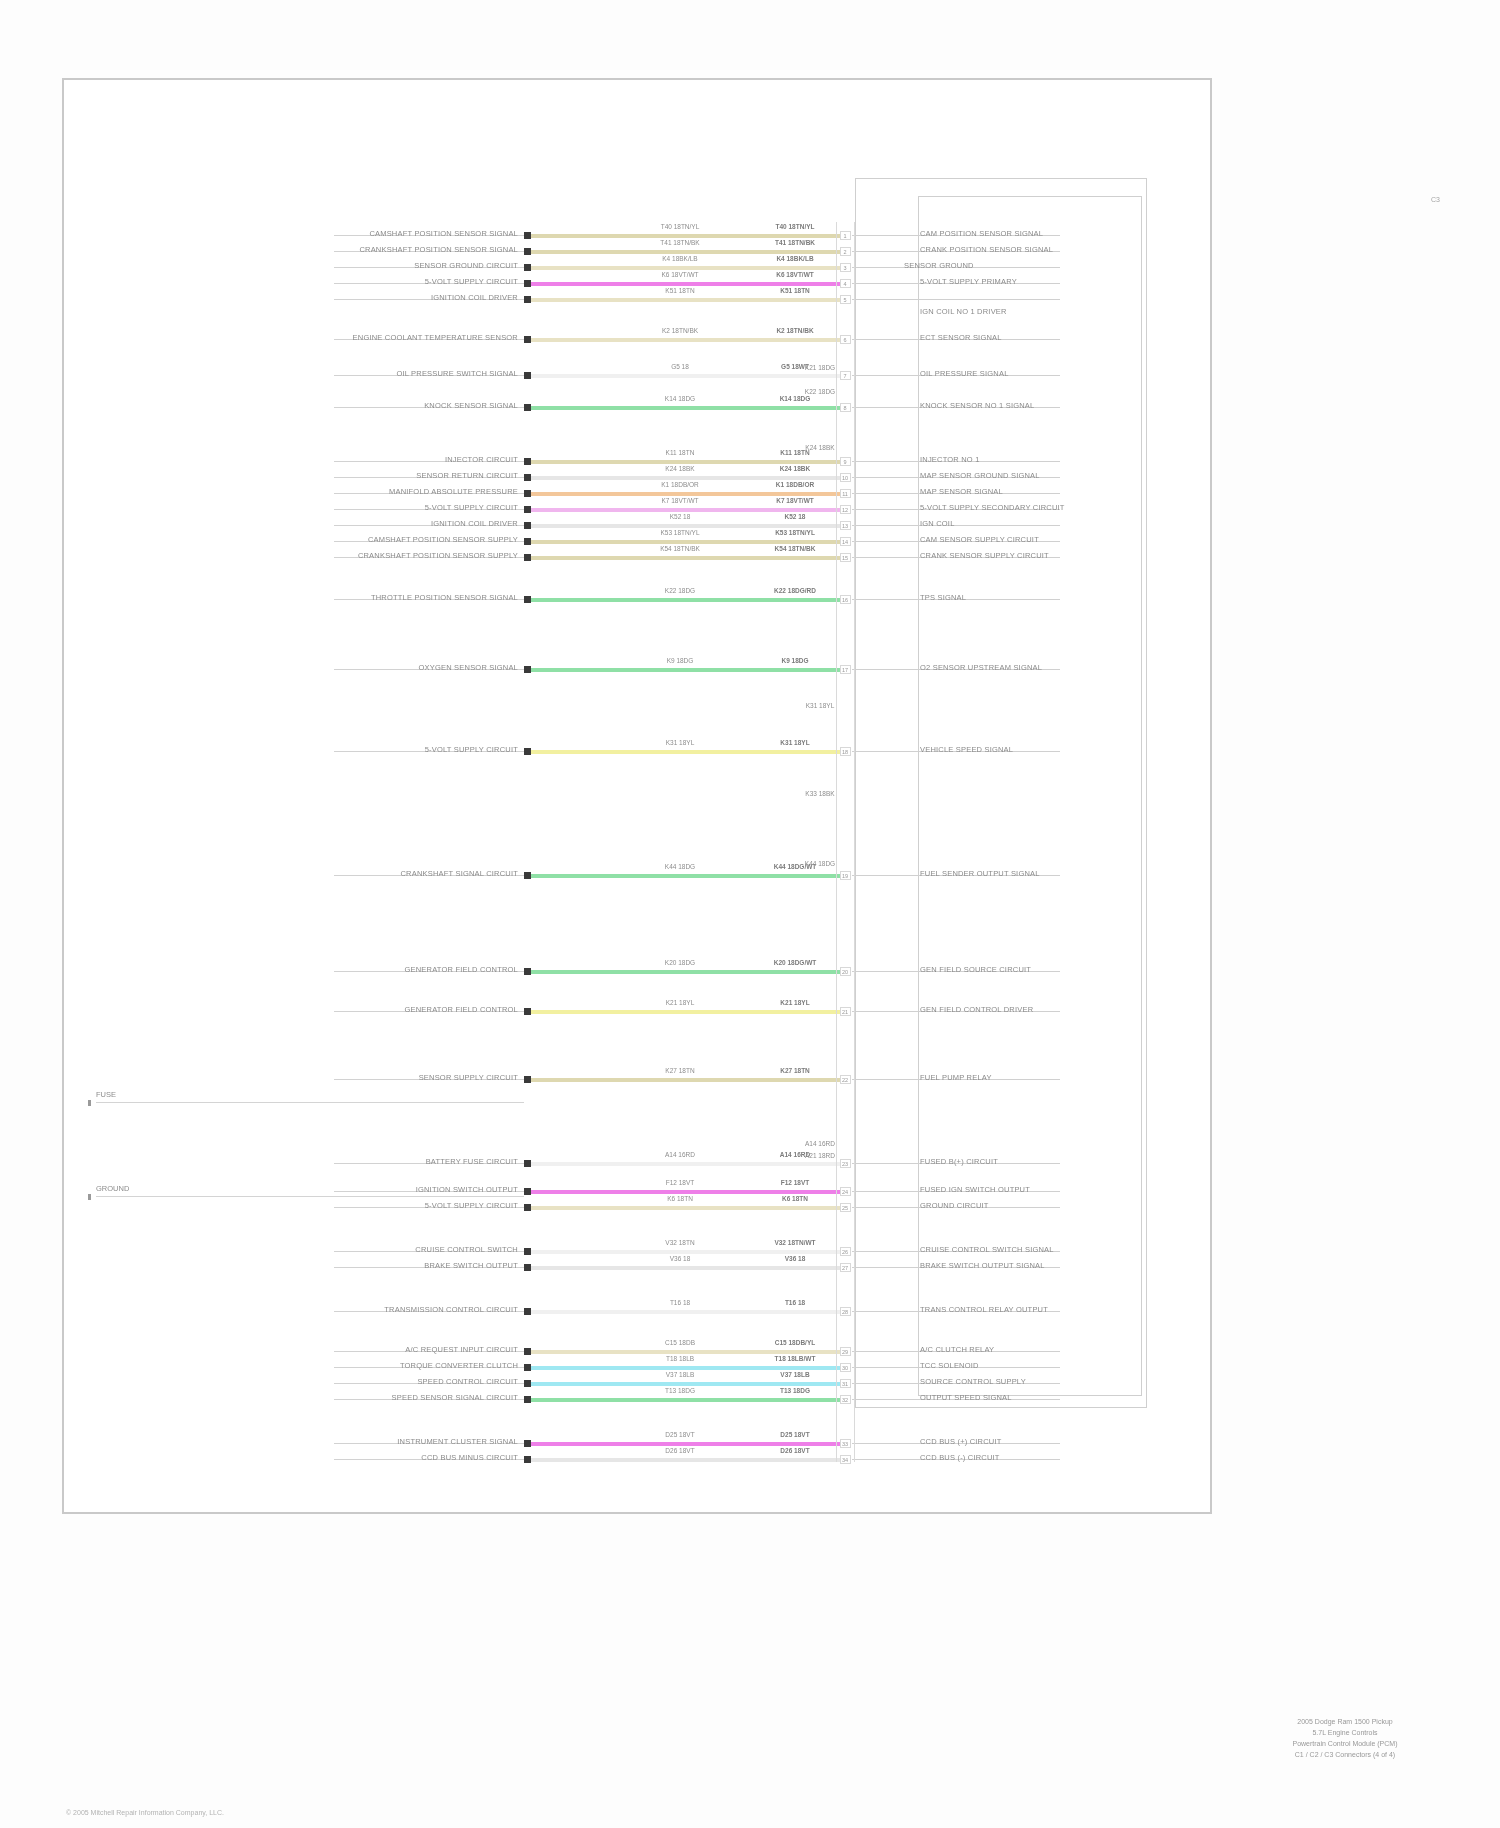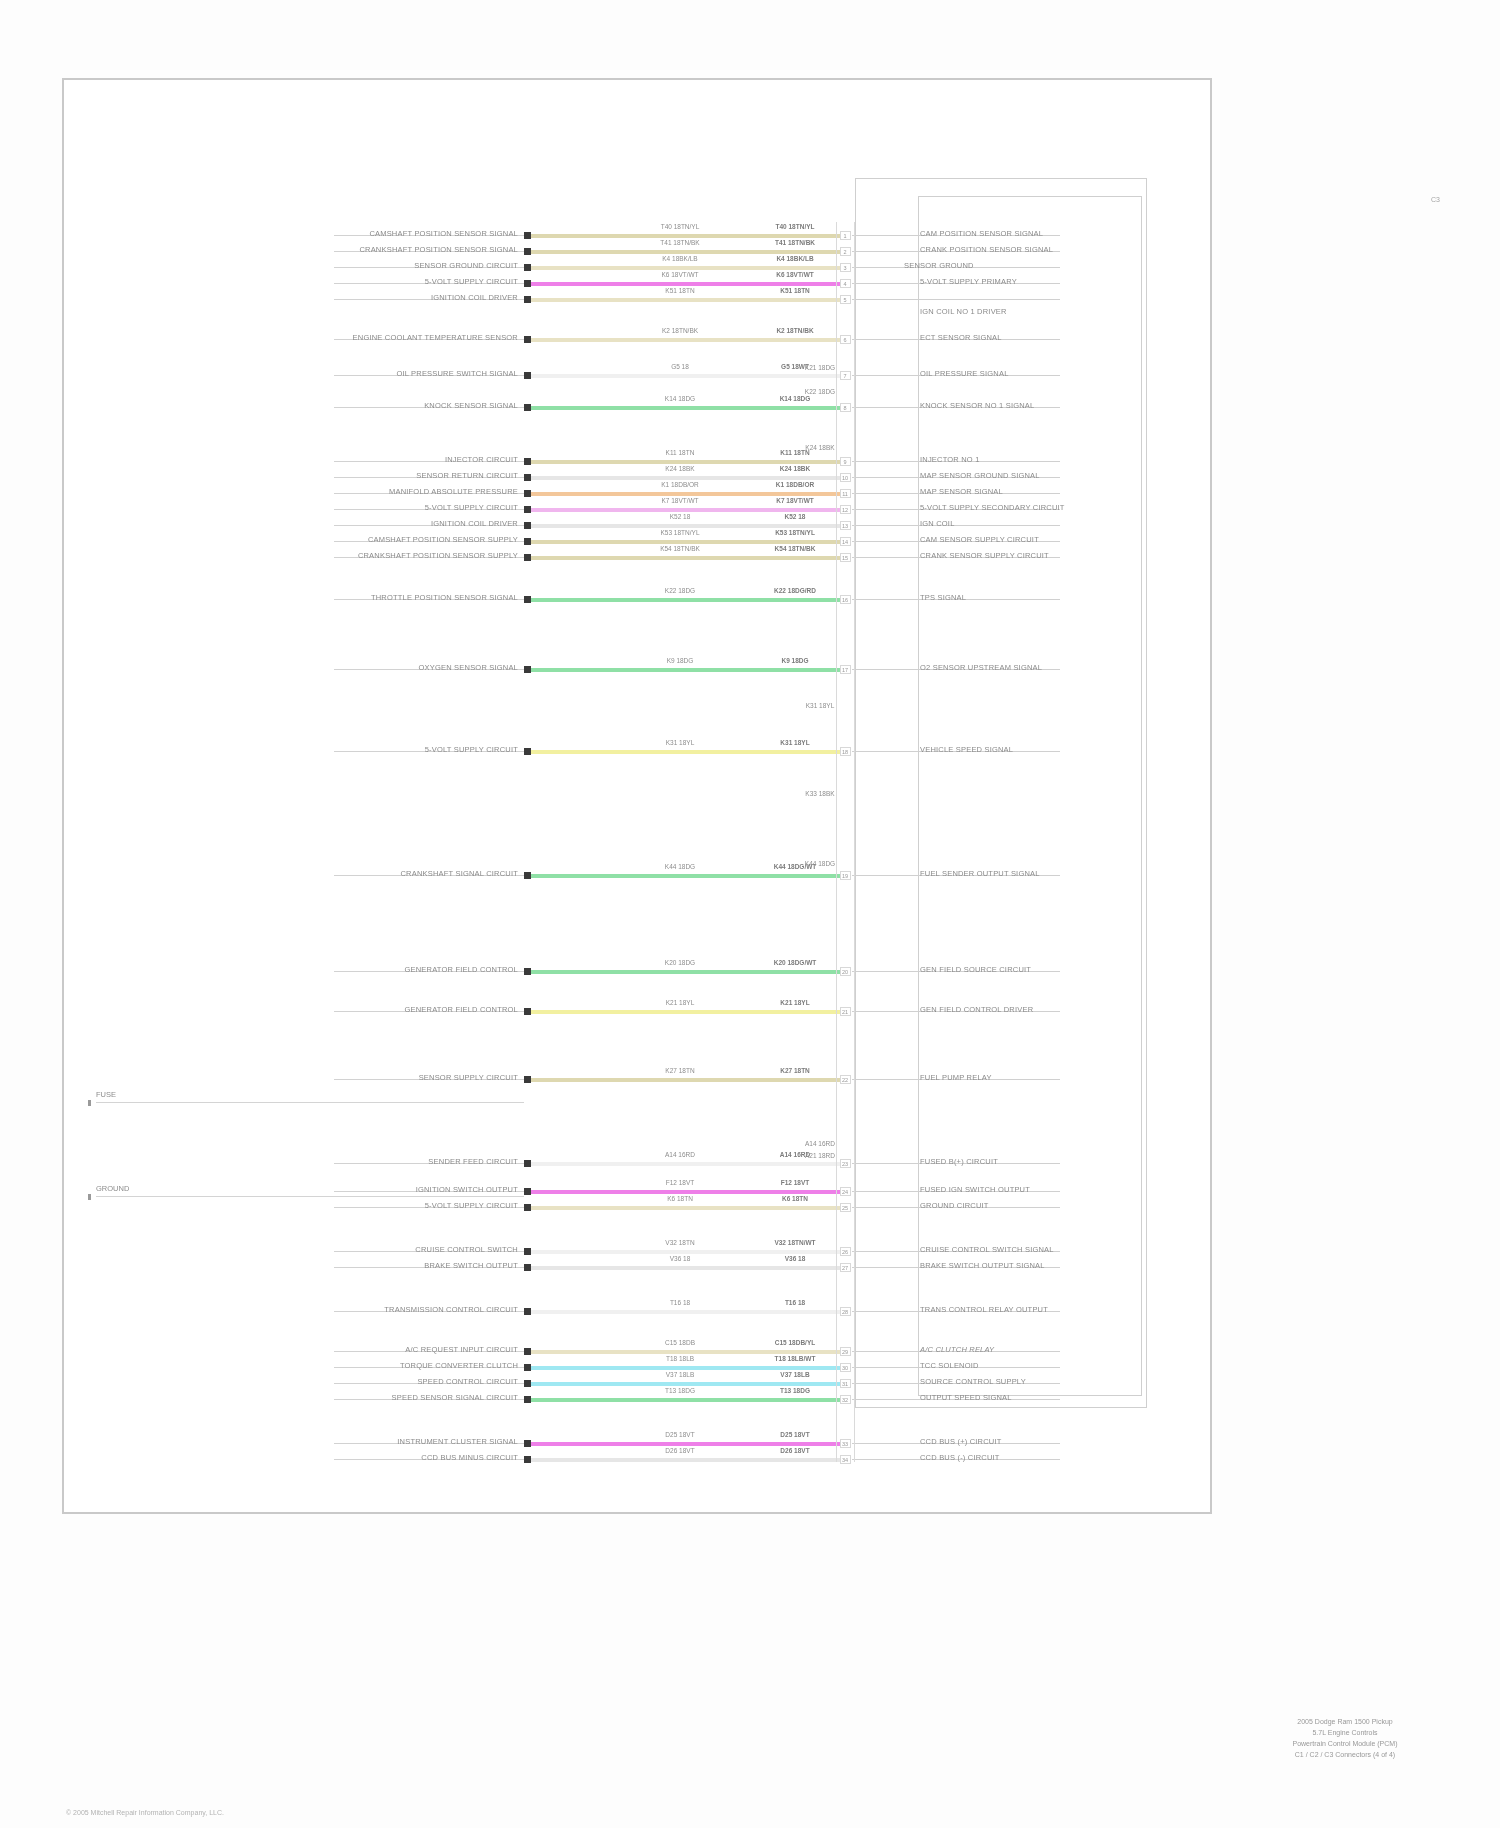--- a/index.html
+++ b/index.html
@@ -315,21 +315,21 @@
       <div class="lbl" style="right: 982px; top: 1073px;">SENSOR SUPPLY CIRCUIT</div>
       <div class="term" style="left: 524px; top: 1076px;"></div>
       <div class="wire" style="left: 531px; top: 1077.5px; width: 314px; background: rgb(222, 216, 176);"></div>
       <div class="code" style="left: 635px; top: 1067px; width: 90px;">K27 18TN</div>
       <div class="code bold" style="left: 750px; top: 1067px; width: 90px;">K27 18TN</div>
       <div class="pinbox" style="left: 840px; top: 1075px;"></div>
       <div class="pin" style="left: 839px; top: 1076.5px;">22</div>
       <div class="rleader" style="left: 852px; top: 1079px; width: 208px;"></div>
       <div class="lbl right" style="left: 920px; top: 1073px; text-align: right;">FUEL PUMP RELAY</div>
       <div class="leader" style="left: 334px; top: 1163px; width: 190px;"></div>
-      <div class="lbl" style="right: 982px; top: 1157px;">SENDER FEED CIRCUIT</div>
+      <div class="lbl" style="right: 982px; top: 1157px;">BATTERY FUSE CIRCUIT</div>
       <div class="term" style="left: 524px; top: 1160px;"></div>
       <div class="wire" style="left: 531px; top: 1161.5px; width: 314px; background: rgb(240, 240, 240);"></div>
       <div class="code" style="left: 635px; top: 1151px; width: 90px;">A14 16RD</div>
       <div class="code bold" style="left: 750px; top: 1151px; width: 90px;">A14 16RD</div>
       <div class="pinbox" style="left: 840px; top: 1159px;"></div>
       <div class="pin" style="left: 839px; top: 1160.5px;">23</div>
       <div class="rleader" style="left: 852px; top: 1163px; width: 208px;"></div>
       <div class="lbl right" style="left: 920px; top: 1157px;">FUSED B(+) CIRCUIT</div>
       <div class="leader" style="left: 334px; top: 1191px; width: 190px;"></div>
       <div class="lbl" style="right: 982px; top: 1185px;">IGNITION SWITCH OUTPUT</div>
@@ -383,21 +383,21 @@
       <div class="lbl right" style="left: 920px; top: 1305px;">TRANS CONTROL RELAY OUTPUT</div>
       <div class="leader" style="left: 334px; top: 1351px; width: 190px;"></div>
       <div class="lbl" style="right: 982px; top: 1345px;">A/C REQUEST INPUT CIRCUIT</div>
       <div class="term" style="left: 524px; top: 1348px;"></div>
       <div class="wire" style="left: 531px; top: 1349.5px; width: 314px; background: rgb(232, 226, 196);"></div>
       <div class="code" style="left: 635px; top: 1339px; width: 90px;">C15 18DB</div>
       <div class="code bold" style="left: 750px; top: 1339px; width: 90px;">C15 18DB/YL</div>
       <div class="pinbox" style="left: 840px; top: 1347px;"></div>
       <div class="pin" style="left: 839px; top: 1348.5px;">29</div>
       <div class="rleader" style="left: 852px; top: 1351px; width: 208px;"></div>
-      <div class="lbl right" style="left: 920px; top: 1345px; font-style: italic;">A/C CLUTCH RELAY</div>
+      <div class="lbl right" style="left: 920px; top: 1345px;">A/C CLUTCH RELAY</div>
       <div class="leader" style="left: 334px; top: 1367px; width: 190px;"></div>
       <div class="lbl" style="right: 982px; top: 1361px;">TORQUE CONVERTER CLUTCH</div>
       <div class="term" style="left: 524px; top: 1364px;"></div>
       <div class="wire" style="left: 531px; top: 1365.5px; width: 314px; background: rgb(159, 232, 242);"></div>
       <div class="code" style="left: 635px; top: 1355px; width: 90px;">T18 18LB</div>
       <div class="code bold" style="left: 750px; top: 1355px; width: 90px;">T18 18LB/WT</div>
       <div class="pinbox" style="left: 840px; top: 1363px;"></div>
       <div class="pin" style="left: 839px; top: 1364.5px;">30</div>
       <div class="rleader" style="left: 852px; top: 1367px; width: 208px;"></div>
       <div class="lbl right" style="left: 920px; top: 1361px;">TCC SOLENOID</div>

